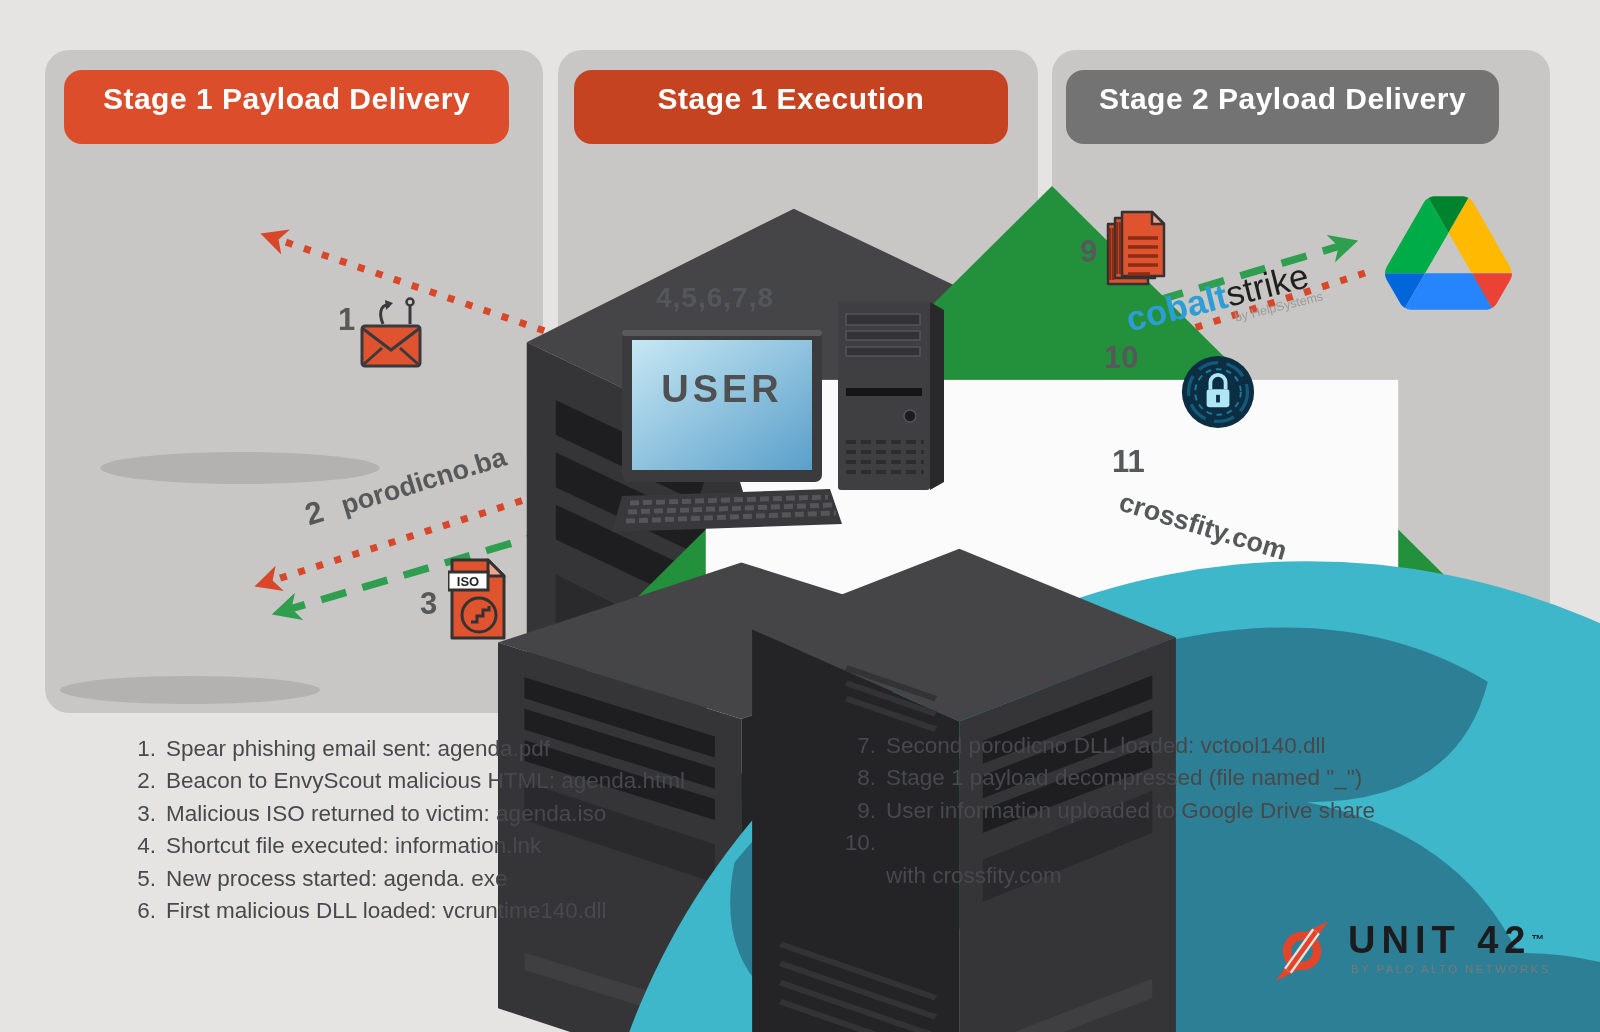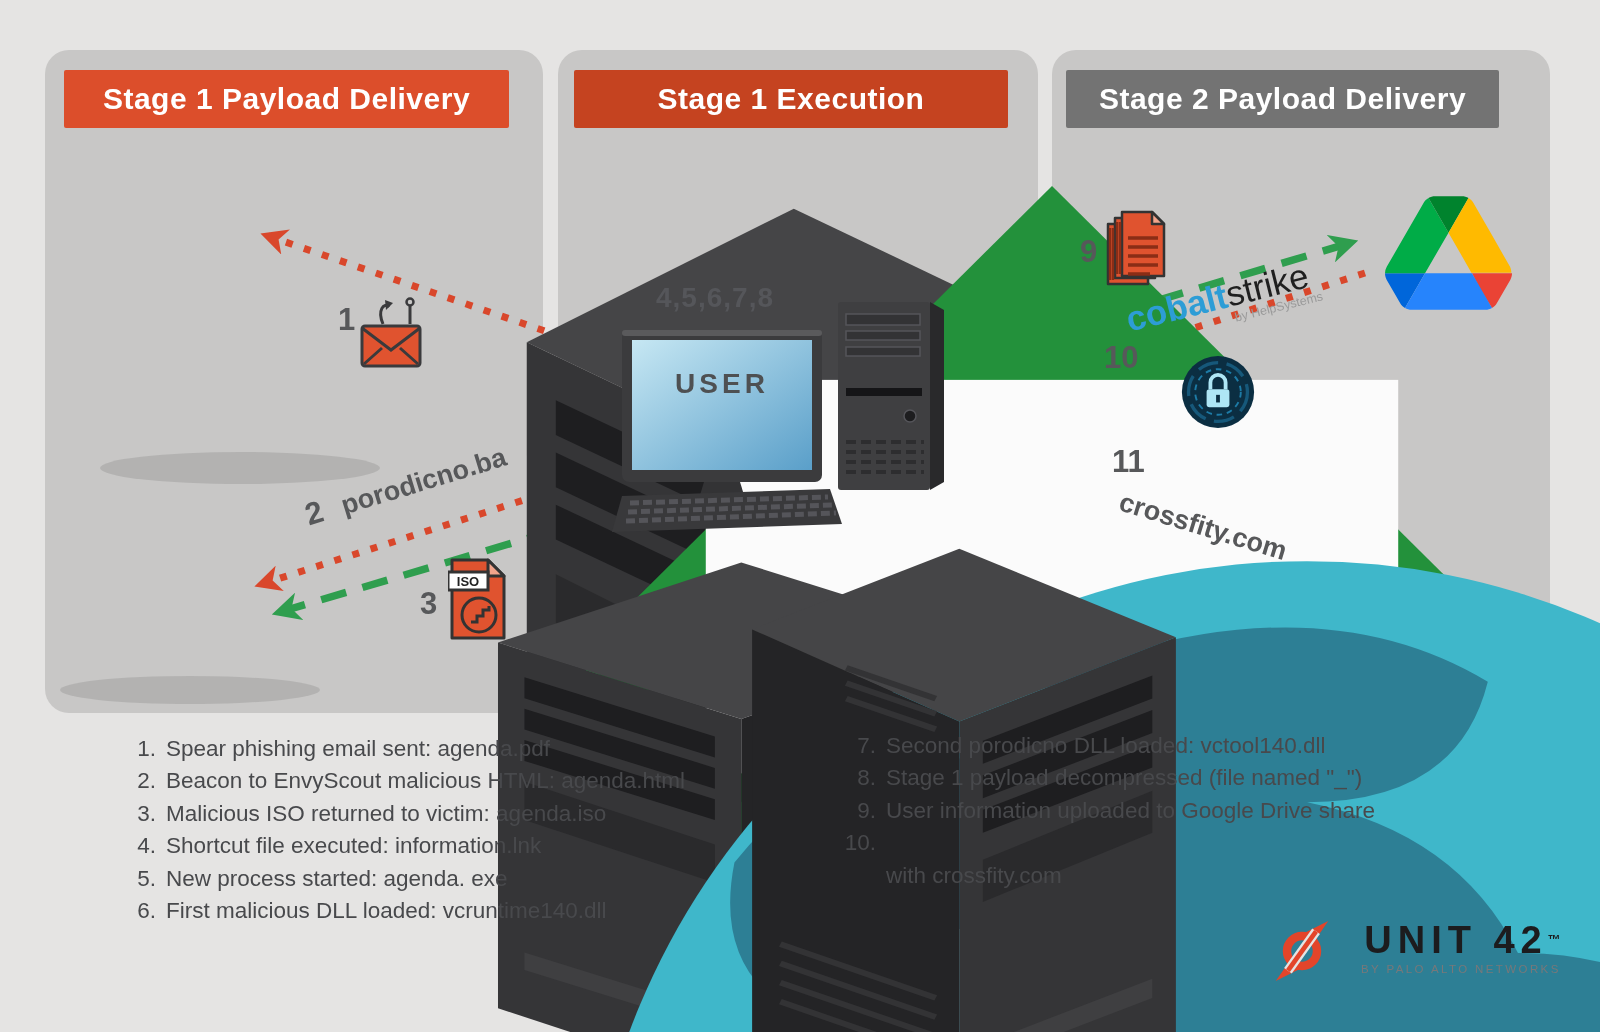--- a/index.html
+++ b/index.html
@@ -5,55 +5,55 @@
   html,body{margin:0;padding:0;}
   .stage{
     position:relative;width:1600px;height:1032px;overflow:hidden;
     background:#e5e4e3;font-family:"Liberation Sans",sans-serif;
   }
   .panel{position:absolute;top:50px;height:663px;background:#c8c7c6;border-radius:24px;}
   #panel1{left:45px;width:498px;}
   #panel2{left:558px;width:480px;}
   #panel3{left:1052px;width:498px;}
   .banner{
-    position:absolute;top:70px;height:58px;border-radius:2px;
+    position:absolute;top:70px;height:74px;border-radius:18px;
     color:#fff;font-weight:bold;font-size:30px;line-height:58px;text-align:center;
     letter-spacing:0.5px;
   }
   #banner1{left:64px;width:445px;background:#dc4e2b;}
   #banner2{left:574px;width:434px;background:#c54320;}
   #banner3{left:1066px;width:433px;background:#737373;}
   svg.abs{position:absolute;}
   .num{position:absolute;color:#57585a;font-weight:bold;font-size:31px;}
   .rot-label{
     position:absolute;color:#57585a;font-weight:bold;white-space:nowrap;
     transform-origin:left center;
   }
   #label2{left:306px;top:498px;transform:rotate(-17deg);font-size:31px;}
   #label2 .domain{font-size:27px;margin-left:20px;}
   #label11dom{left:1120px;top:486px;transform:rotate(17deg);font-size:27px;}
   #userSteps{position:absolute;left:656px;top:282px;color:#55565a;font-weight:bold;font-size:28px;letter-spacing:1px;}
   #userText{
     position:absolute;left:632px;top:368px;width:180px;text-align:center;
-    color:#4e5052;font-weight:bold;font-size:28px;letter-spacing:4px;
+    color:#4e5052;font-weight:bold;font-size:38px;letter-spacing:4px;
   }
   #cobaltLogo{position:absolute;left:1128px;top:300px;width:230px;transform:rotate(-14deg);transform-origin:left center;}
   #cobaltLogo .cs-main{font-size:35px;white-space:nowrap;}
   #cobaltLogo .c1{color:#2d9dd6;font-weight:bold;}
   #cobaltLogo .c2{color:#1f1f1f;font-weight:normal;}
   #cobaltLogo .cs-sub{font-size:12.5px;color:#9a9a9a;text-align:right;padding-right:34px;margin-top:-3px;}
   .legend{position:absolute;color:#48494c;font-size:22.5px;}
   #legendLeft{left:128px;top:733px;}
   #legendRight{left:832px;top:730px;}
   .lrow{display:flex;line-height:32.4px;}
   .lnum{width:44px;text-align:right;flex:0 0 44px;}
   #legendLeft .lnum{width:28px;flex:0 0 28px;}
   .ltxt{margin-left:10px;white-space:nowrap;}
   .lcont{margin-left:54px;line-height:32.4px;}
-  #footerLogo{position:absolute;left:1272px;top:920px;display:flex;align-items:flex-start;gap:26px;text-align:right;}
+  #footerLogo{position:absolute;left:1272px;top:920px;display:flex;align-items:flex-start;gap:16px;}
   #footerLogo .brand{font-size:38px;font-weight:800;color:#1c1c1e;letter-spacing:6px;line-height:40px;}
   #footerLogo .tm{font-size:13px;vertical-align:top;letter-spacing:0;}
   #footerLogo .tagline{font-size:11.5px;color:#77787a;letter-spacing:2.4px;margin-top:3px;padding-left:3px;font-weight:normal;}
 </style>
 </head>
 <body>
 
 <div class="stage">
 
   <svg width="0" height="0" style="position:absolute" aria-hidden="true">

